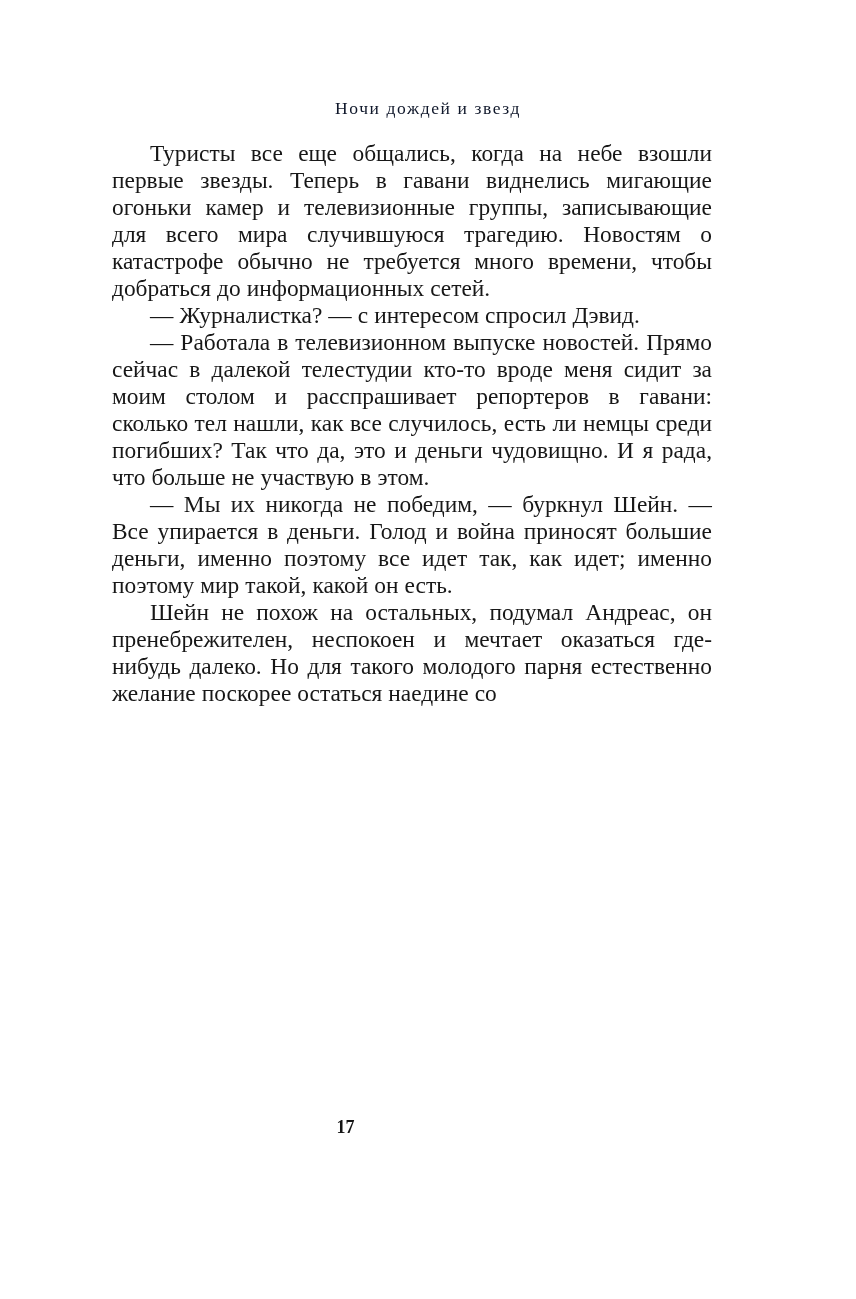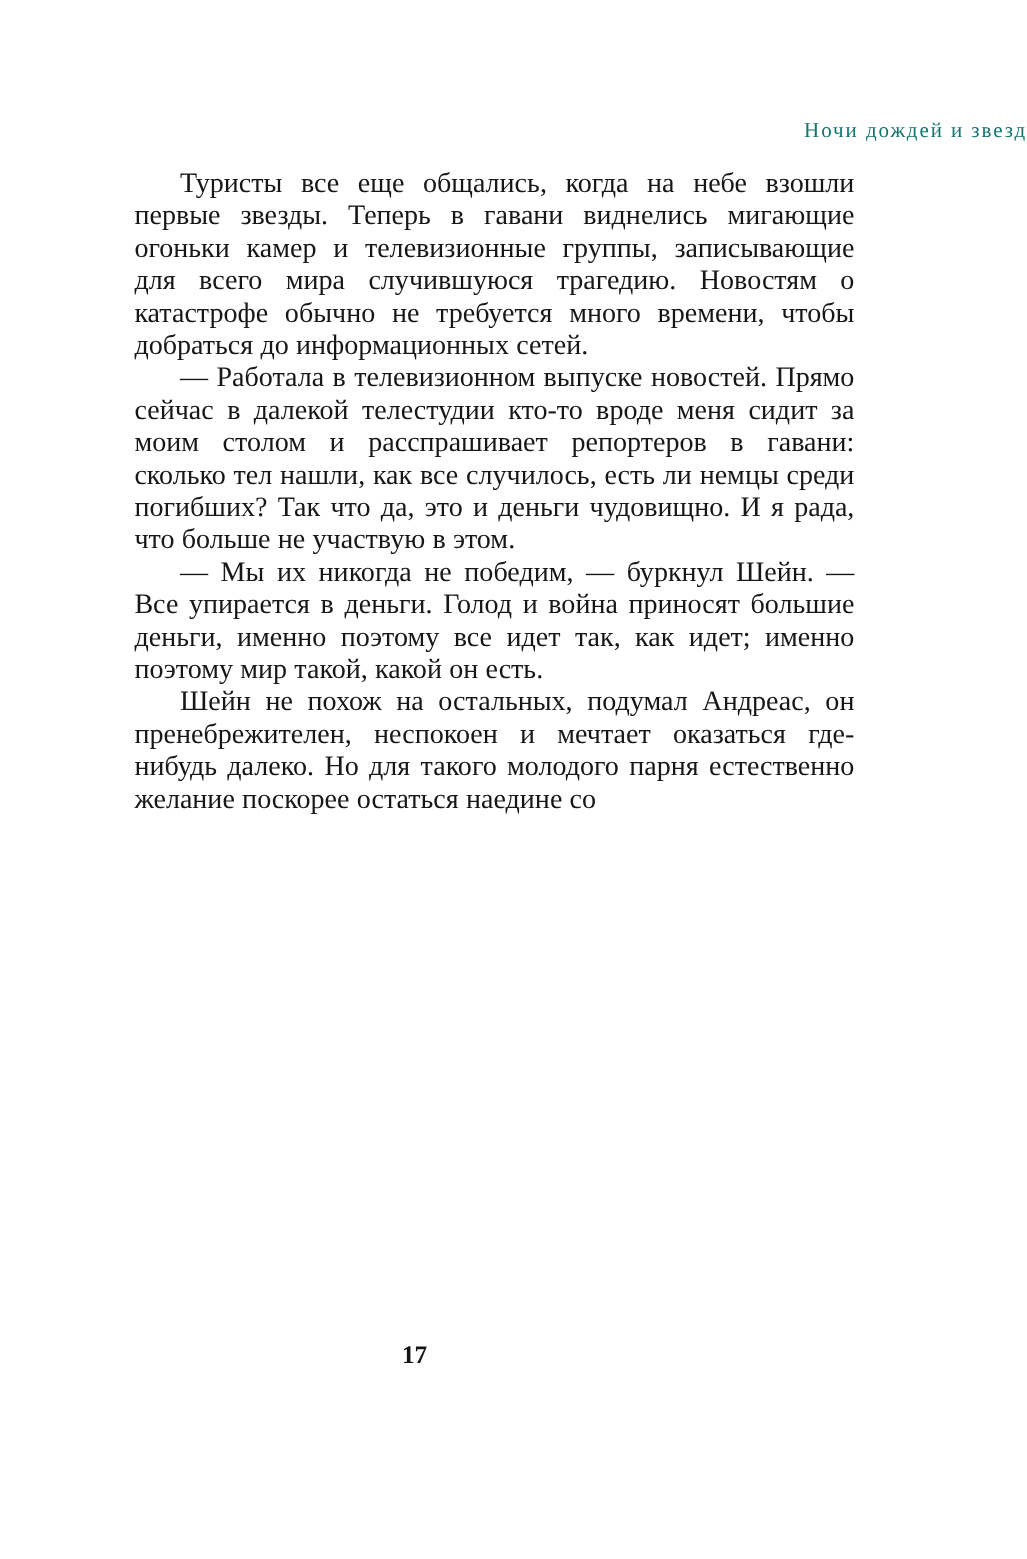--- a/index.html
+++ b/index.html
@@ -19,24 +19,24 @@
     width: 856px;
     height: 1299px;
     box-sizing: border-box;
     background: #ffffff;
   }
   .running-head {
     position: absolute;
     top: 98px;
     left: 0;
     width: 856px;
-    text-align: right;
+    text-align: center;
     font-size: 17.5px;
     letter-spacing: 1.6px;
-    color: #0f766e;
+    color: #0f172a;
     font-family: "Liberation Serif", "DejaVu Serif", serif;
   }
   .text-block {
     position: absolute;
     top: 140px;
     left: 112px;
     width: 600px;
   }
   .text-block p {
     margin: 0;
@@ -47,34 +47,35 @@
     color: #171717;
     hyphens: manual;
     word-spacing: 0.2px;
   }
   .folio {
     position: absolute;
     top: 1117px;
     left: 0;
     width: 691px;
     text-align: center;
-    font-size: 21px;
+    font-size: 18px;
     font-weight: bold;
     color: #151515;
   }
 </style>
 </head>
 <body>
 
 <div class="page">
 
   <div class="running-head">Ночи дождей и звезд</div>
 
   <div class="text-block">
     <p>Туристы все еще общались, когда на небе взошли первые звезды. Теперь в гавани виднелись мигающие огоньки камер и телевизионные группы, записывающие для всего мира случившуюся трагедию. Новостям о катастрофе обычно не требуется много времени, чтобы добраться до информационных сетей.</p>
+    <p>— Журналистка? — с интересом спросил Дэвид.</p>
     <p>— Работала в телевизионном выпуске новостей. Прямо сейчас в далекой телестудии кто-то вроде меня сидит за моим столом и расспрашивает репортеров в гавани: сколько тел нашли, как все случилось, есть ли немцы среди погибших? Так что да, это и деньги чудовищно. И я рада, что больше не участвую в этом.</p>
     <p>— Мы их никогда не победим, — буркнул Шейн. — Все упирается в деньги. Голод и война приносят большие деньги, именно поэтому все идет так, как идет; именно поэтому мир такой, какой он есть.</p>
     <p>Шейн не похож на остальных, подумал Андреас, он пренебрежителен, неспокоен и мечтает оказаться где-нибудь далеко. Но для такого молодого парня естественно желание поскорее остаться наедине со</p>
   </div>
 
   <div class="folio">17</div>
 
 </div>
 
 </body></html>

